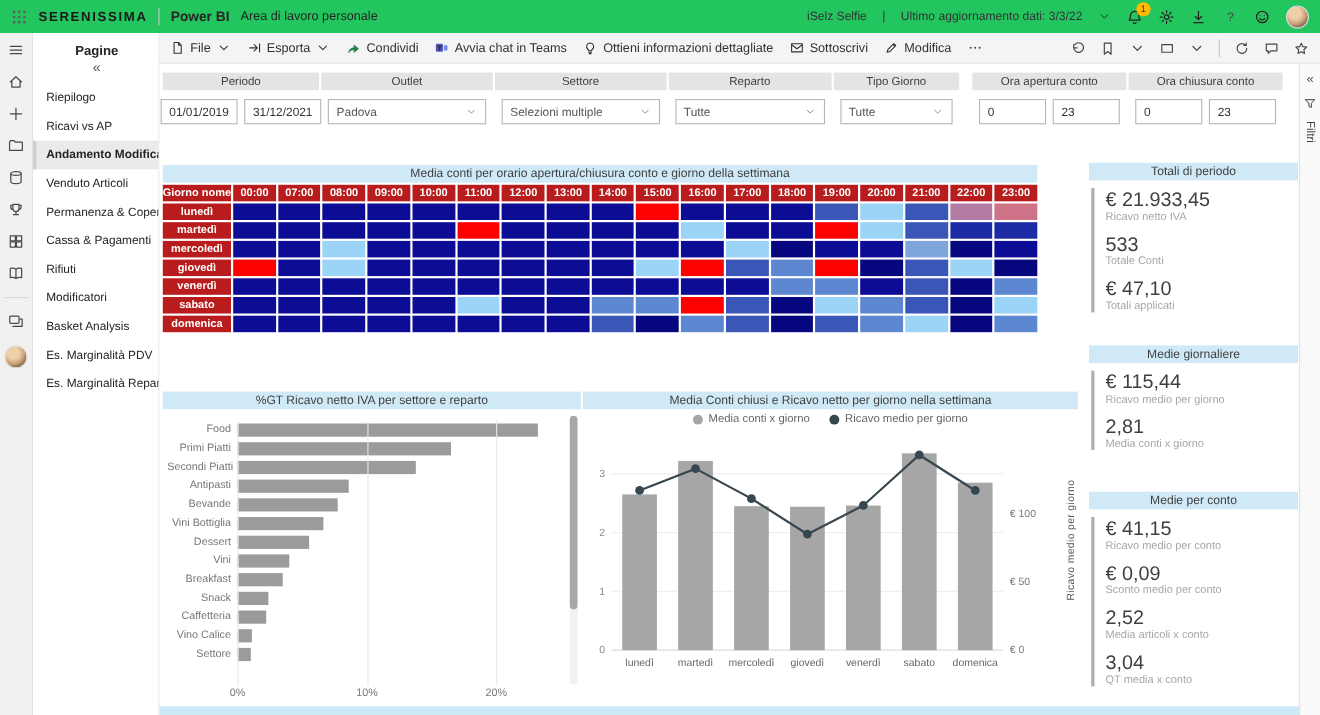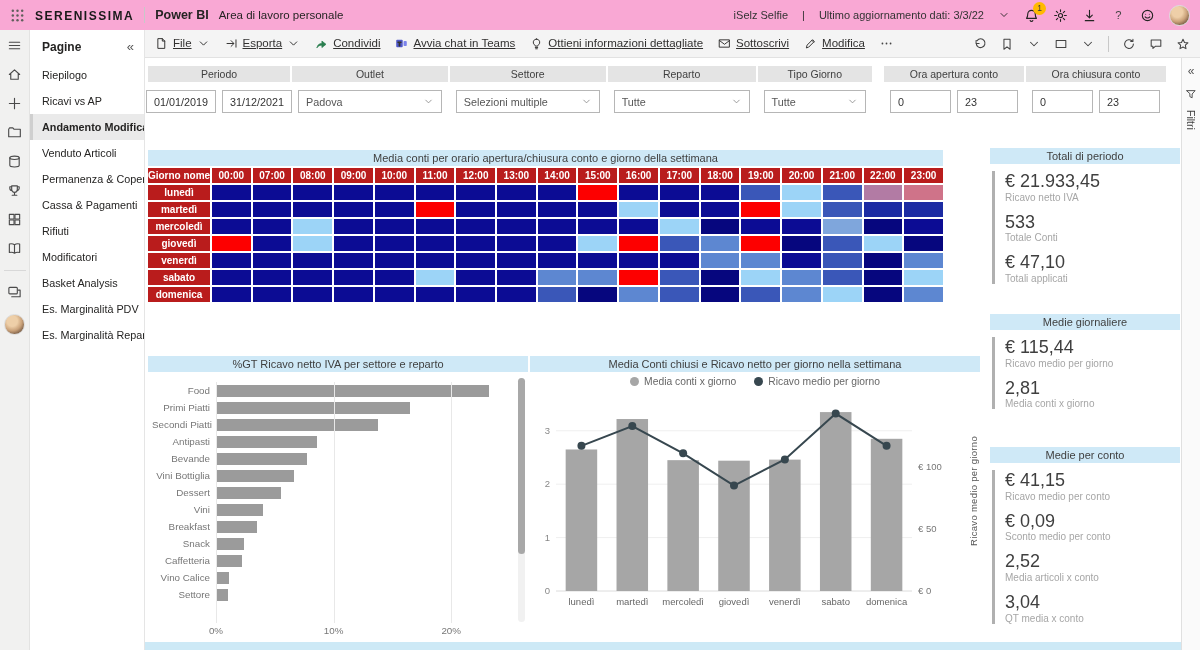--- a/index.html
+++ b/index.html
@@ -1,21 +1,21 @@
 <!DOCTYPE html>
 <html><head>
 <meta charset="utf-8">
 <style>
   * { margin:0; padding:0; box-sizing:border-box; }
   html,body { width:1200px; height:650px; overflow:hidden;
     font-family:"Liberation Sans","DejaVu Sans",sans-serif; background:#fff; color:#252423; }
   .abs { position:absolute; }
 
   
-  #topbar { left:0; top:0; width:1200px; height:30px; background:#f9a8d4; display:flex; align-items:center; padding:0 10px; gap:10px; z-index:5;}
+  #topbar { left:0; top:0; width:1200px; height:30px; background:#22c55e; display:flex; align-items:center; padding:0 10px; gap:10px; z-index:5;}
   #topbar .logo { font-weight:bold; font-size:12px; letter-spacing:1.5px; color:#1a1a1a; line-height:1; }
   .vdiv { width:1px; height:16px; background:#c8c8c8; }
   #topbar .powerbi { font-weight:bold; font-size:12.5px; }
   #topbar .workspace { font-size:11.5px; color:#252423; }
   #topbar .right { margin-left:auto; display:flex; align-items:center; gap:14px; }
   #topbar .report-name, #topbar .last-update { font-size:11px; color:#333; }
   .icon16 svg { width:15px; height:15px; display:block; }
   .icon13 svg { width:12px; height:12px; display:block; }
   .bell-wrap { position:relative; }
   .badge { position:absolute; top:-6px; right:-7px; background:#ffb900; color:#3b3b3b;
@@ -23,30 +23,30 @@
   .avatar { width:21px; height:21px; border-radius:50%;
     background:radial-gradient(circle at 38% 32%, #eecfa8 0 30%, #caa27a 55%, #7d6048 78%, #4e3d30 100%); border:1px solid #ddd; }
 
   
   #rail { left:0; top:30px; width:30px; height:620px; background:#f1f1f0; border-right:1px solid #e3e3e2;
     display:flex; flex-direction:column; align-items:center; padding-top:8px; gap:14px; color:#4a4a4a; }
   #rail .hdiv { width:22px; height:1px; background:#d8d8d8; }
 
   
   #sidebar { left:30px; top:30px; width:115px; height:620px; background:#fff; border-right:1px solid #e5e5e5; }
-  #sidebar .head { display:flex; align-items:center; justify-content:space-between; padding:9px 10px 8px 12px; }
+  #sidebar .head { display:flex; align-items:center; justify-content:space-between; padding:9px 10px 8px 12px;flex-direction:column; }
   #sidebar .head .title { font-size:12px; font-weight:bold; }
   #sidebar .head .collapse { font-size:13px; color:#555; cursor:pointer; }
   .page-item { font-size:10.8px; padding:7px 6px 7px 12px; color:#252423; cursor:pointer; white-space:nowrap; overflow:hidden; }
   .page-item.active { background:#eaeaea; font-weight:bold; border-left:3px solid #cfcfcf; padding-left:9px; }
 
   
   #menubar { left:145px; top:30px; width:1055px; height:28px; background:#f4f4f4; border-bottom:1px solid #e2e2e2;
     display:flex; align-items:center; gap:15px; padding:0 10px; font-size:11.5px; color:#323130; }
-  .menu-item { display:flex; align-items:flex-start; gap:5px; cursor:pointer; white-space:nowrap;text-decoration:underline; }
+  .menu-item { display:flex; align-items:flex-end; gap:5px; cursor:pointer; white-space:nowrap; }
   .menu-item svg { width:13px; height:13px; }
   #menubar .right { margin-left:auto; display:flex; align-items:center; gap:13px; color:#444; }
   #menubar .right svg { width:14px; height:14px; }
 
   
   #canvas { left:145px; top:58px; width:1036px; height:592px; background:#fff; }
   #bottomstrip { left:145px; top:642px; width:1036px; height:8px; background:#cde9f6; }
 
   
   #filters { position:absolute; left:3px; top:8px; width:1018px; display:flex; gap:2px; }

